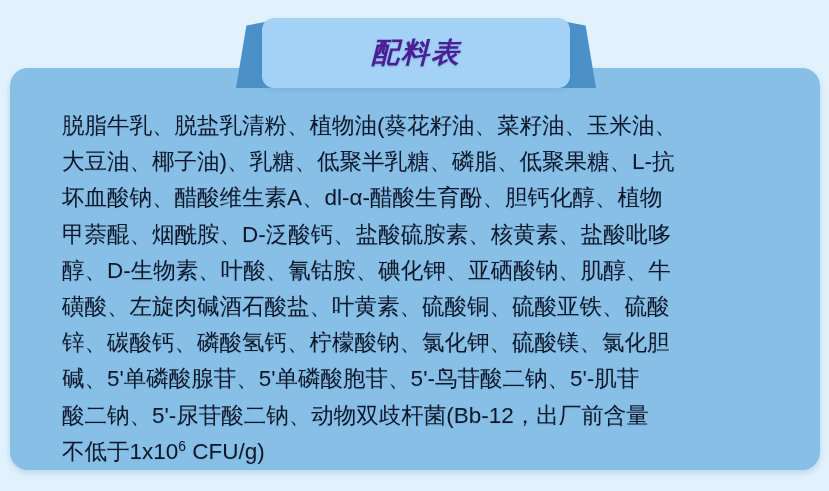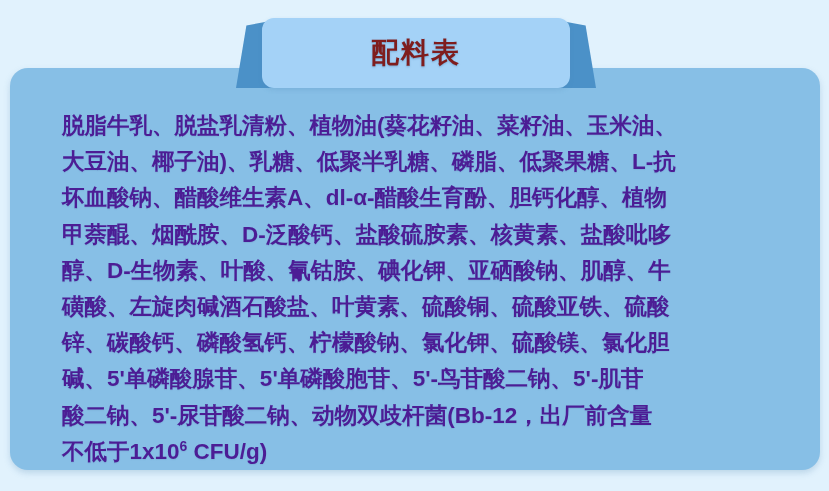--- a/index.html
+++ b/index.html
@@ -80,37 +80,38 @@
 
   .ribbon-title {
     position: absolute;
     left: 262px;
     top: 18px;
     width: 308px;
     height: 70px;
     display: flex;
     align-items: center;
     justify-content: center;
-    color: #7f1d1d;
+    color: #4c1d95;
     font-size: 28px;
     font-weight: bold;
     letter-spacing: 2px;
     text-shadow: 0 1px 2px rgba(70, 125, 170, 0.45);
+    font-style: italic;
   }
 
   
   .ingredients {
     position: absolute;
     left: 62px;
     top: 108px;
     width: 708px;
-    color: #4c1d95;
+    color: #0f172a;
     font-size: 22.5px;
     line-height: 36.2px;
-    font-weight: 700;
+    font-weight: 400;
     letter-spacing: 0px;
     text-align: justify;
     text-justify: inter-ideograph;
     word-break: break-all;
     white-space: pre-wrap;
     text-shadow: 0 1px 1px rgba(90, 140, 180, 0.22);
   }
   .ingredients sup {
     font-size: 0.62em;
     vertical-align: super;

